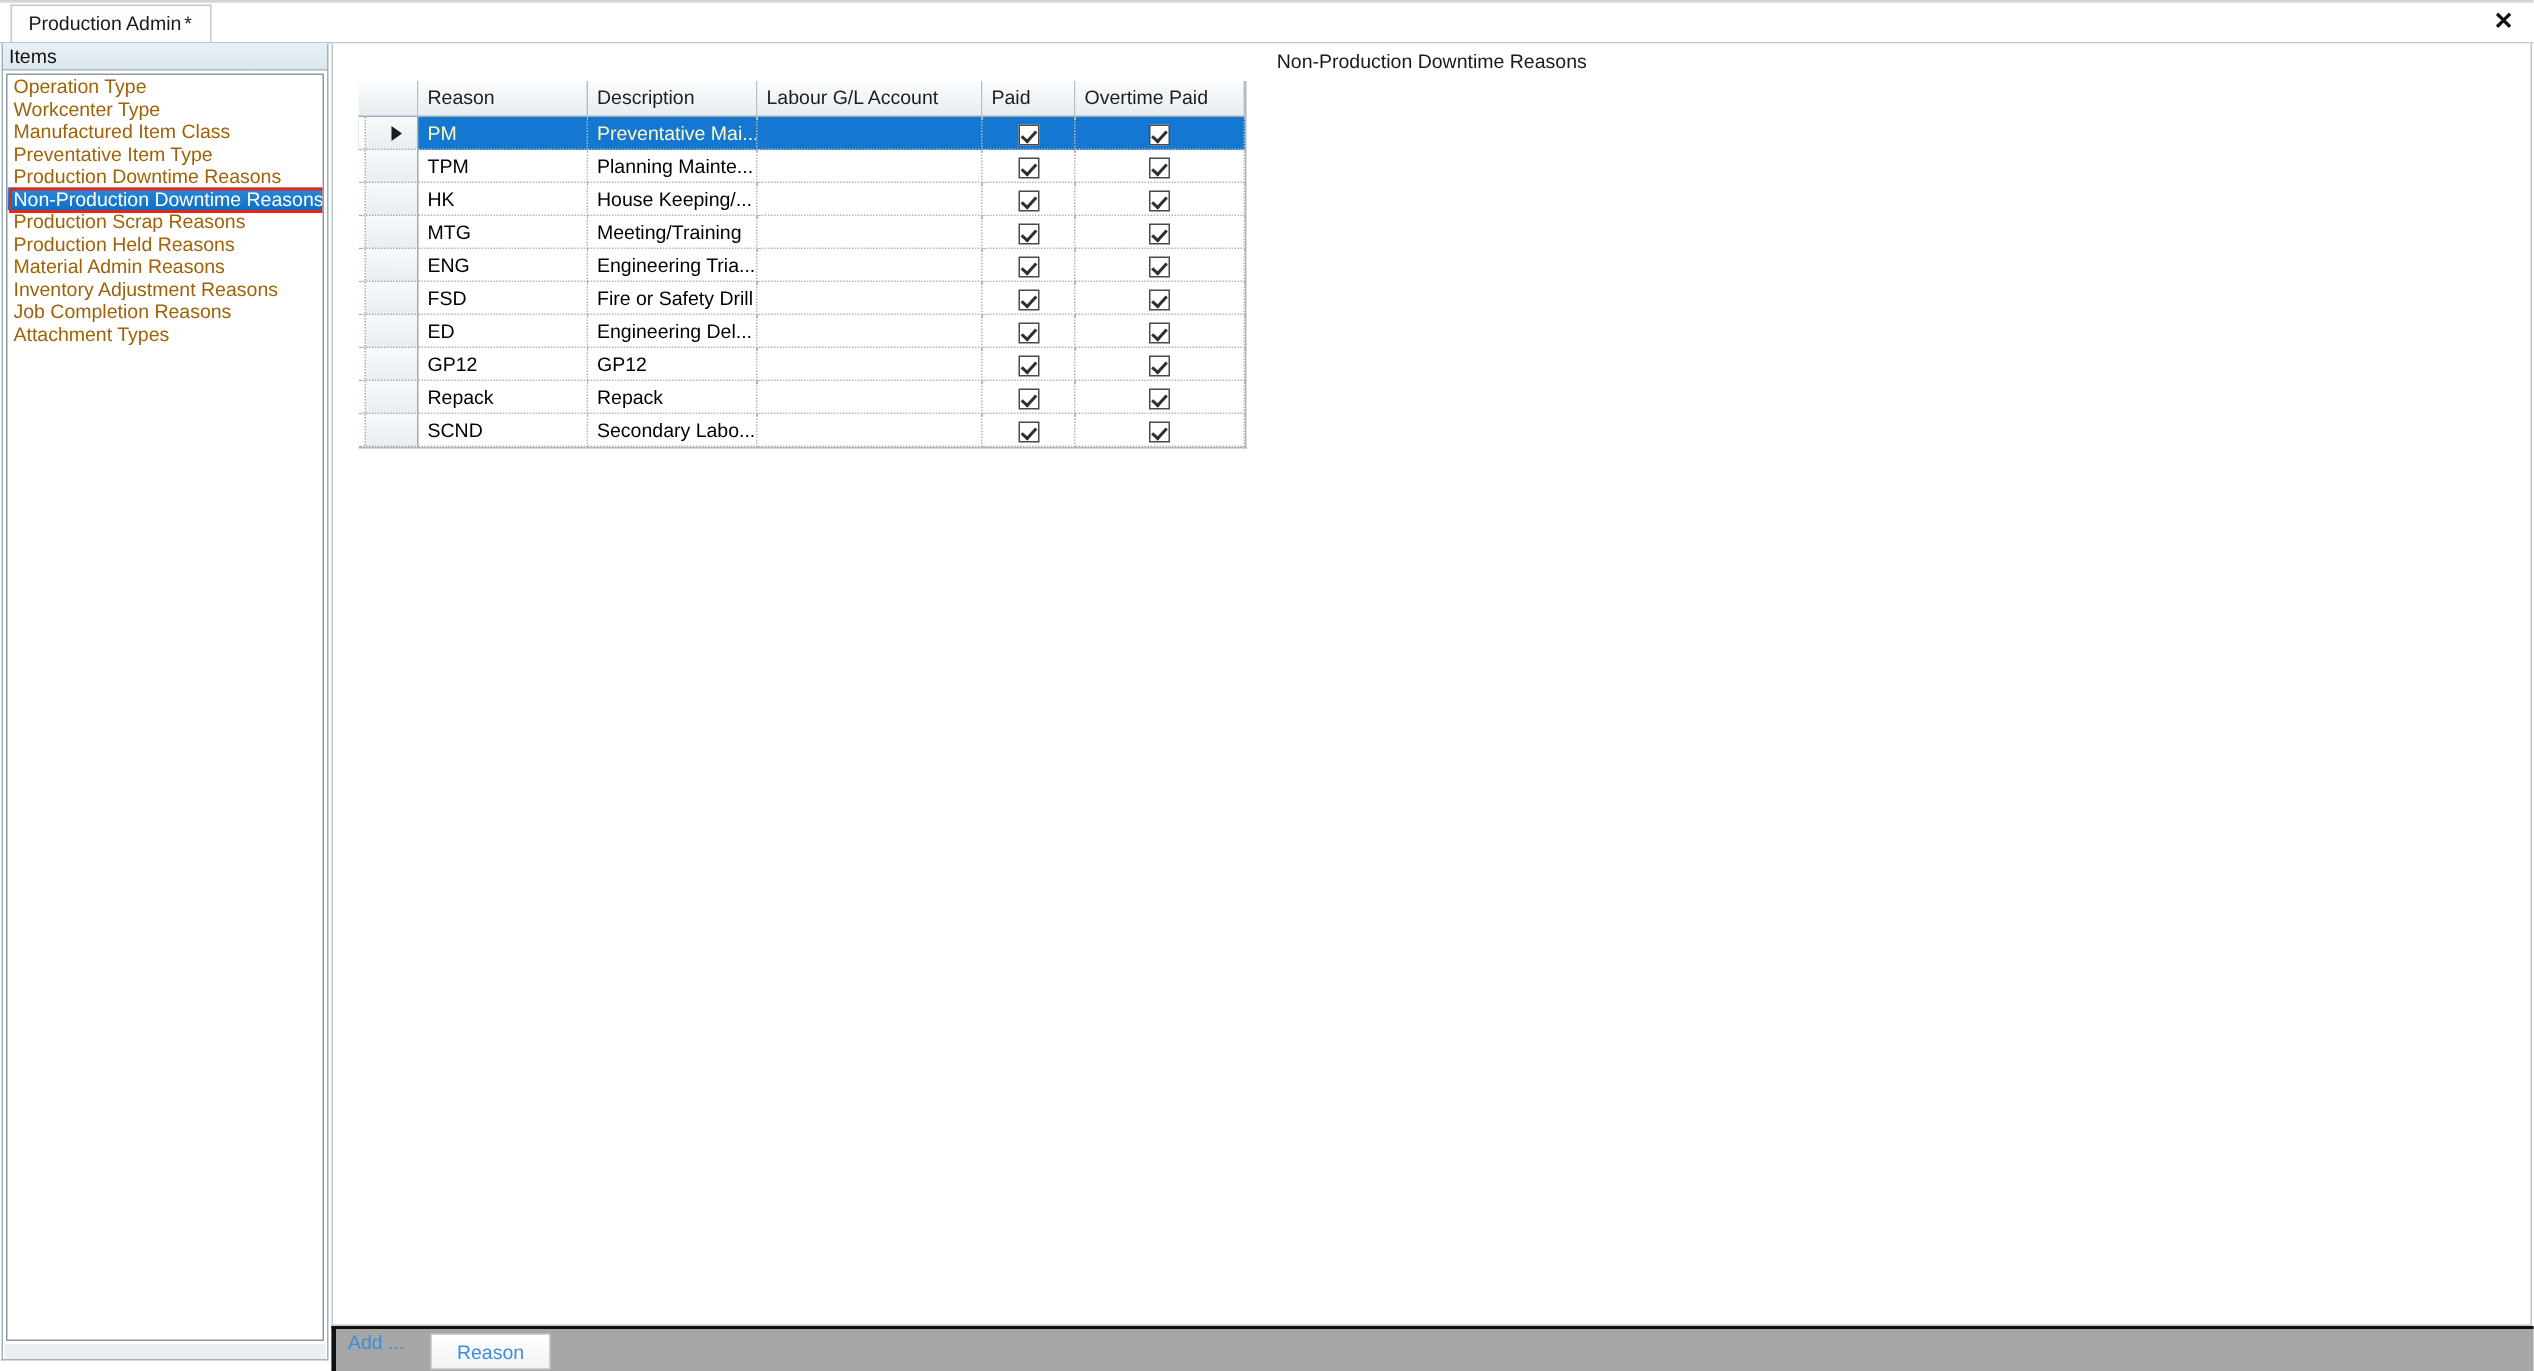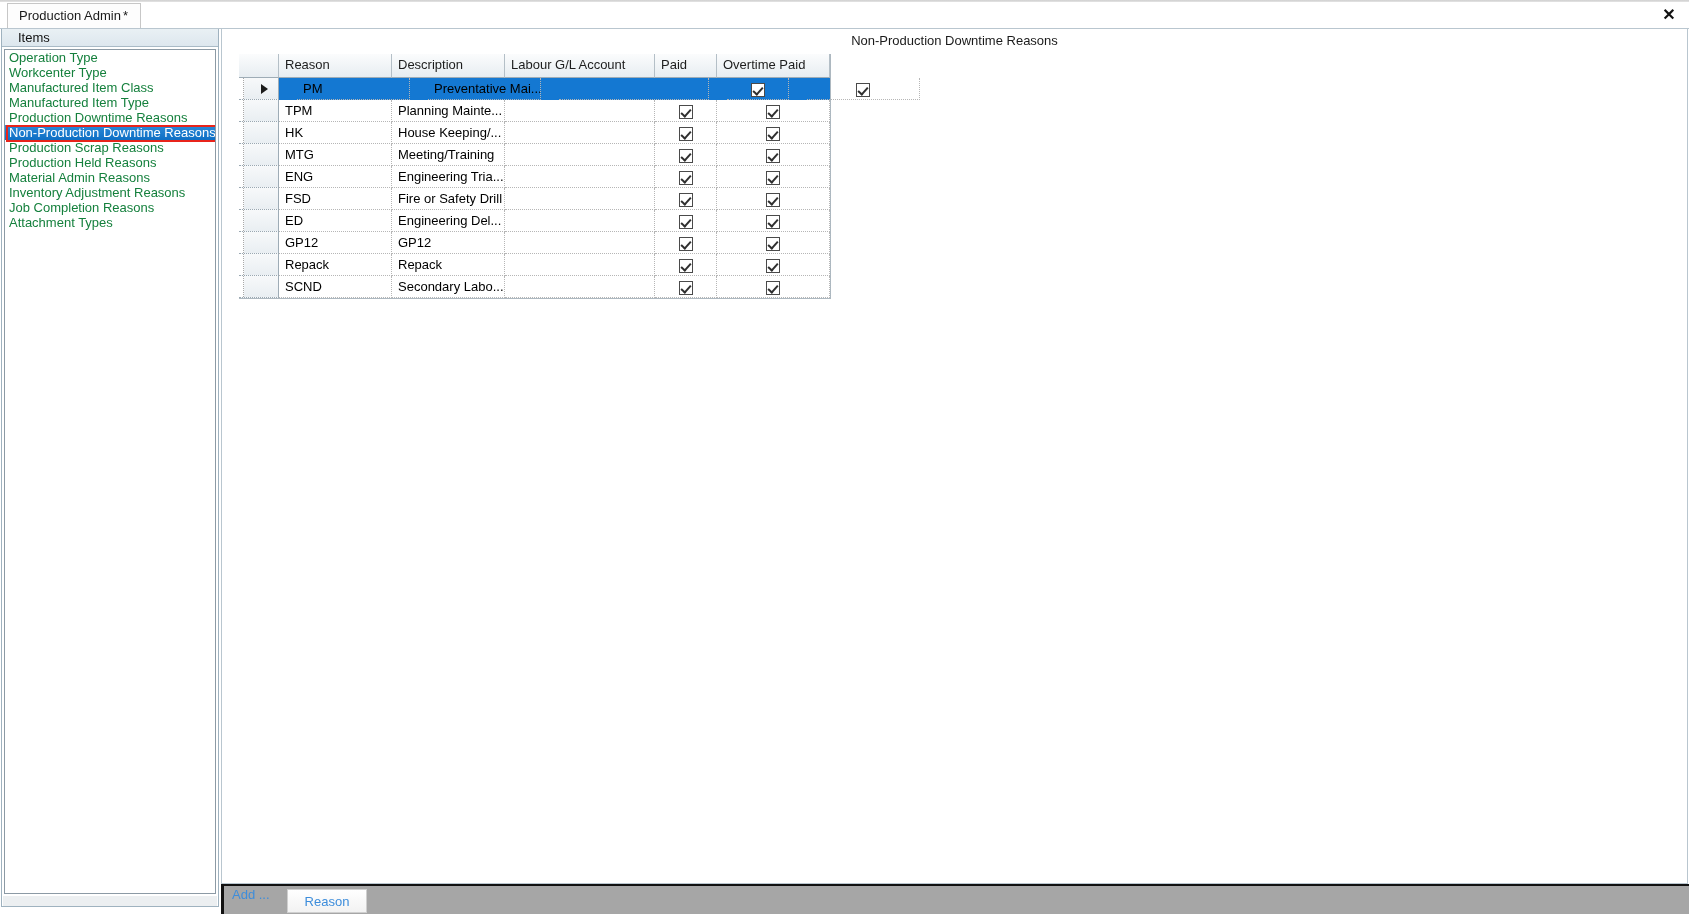--- a/index.html
+++ b/index.html
@@ -79,21 +79,21 @@
     height: 878px;
     box-sizing: border-box;
     background: #ffffff;
     border: 1px solid #9fb2bf;
     border-top: none;
   }
   #items-header {
     height: 18px;
     line-height: 17px;
     box-sizing: border-box;
-    padding-left: 16px;
+    padding-left: 4px;
     background: linear-gradient(#e9f0f4, #dde7ee);
     border-bottom: 1px solid #a9bac6;
     font-size: 13px;
     color: #111111;
     cursor: default;
   }
   #items-list {
     position: absolute;
     left: 2px;
     top: 20px;
@@ -102,21 +102,21 @@
     background: #ffffff;
     border: 1px solid #8c9aa5;
     box-sizing: border-box;
     overflow: hidden;
   }
   .item-row {
     height: 15px;
     line-height: 15px;
     padding-left: 4px;
     font-size: 13px;
-    color: #15803d;
+    color: #a16207;
     white-space: nowrap;
     cursor: default;
     position: relative;
   }
   .item-row.selected {
     background: linear-gradient(#2b8ad8, #0e6fc4);
     color: #ffffff;
   }
   #sel-marker {
     position: absolute;
@@ -199,21 +199,21 @@
     box-sizing: border-box;
     border-right: 1px dotted #b6b6b6;
     border-bottom: 1px dotted #b6b6b6;
     padding: 3px 0 0 6px;
     font-size: 13px;
     color: #000000;
     white-space: nowrap;
     overflow: hidden;
     cursor: default;
   }
-  .data-row.sel .cell { color: #000000; margin-left: 18px; }
+  .data-row.sel .cell { color: #fef9c3; }
   .cell.center { padding-left: 0; text-align: center; }
 
   
   .rowhdr {
     width: 40px;
     flex: 0 0 40px;
     box-sizing: border-box;
     border-right: 1px solid #9eacb6;
     border-bottom: 1px dotted #9aa8b2;
     background: linear-gradient(#f7f9fa, #e9eef2);
@@ -316,21 +316,21 @@
   </div>
   <div id="close-x">✕</div>
 </div>
 
 <div id="left-panel">
   <div id="items-header">Items</div>
   <div id="items-list">
       <div class="item-row"><span>Operation Type</span></div>
       <div class="item-row"><span>Workcenter Type</span></div>
       <div class="item-row"><span>Manufactured Item Class</span></div>
-      <div class="item-row"><span>Manufactured Item Type</span></div>
+      <div class="item-row"><span>Preventative Item Type</span></div>
       <div class="item-row"><span>Production Downtime Reasons</span></div>
       <div class="item-row selected"><span>Non-Production Downtime Reasons</span><div id="sel-marker"></div></div>
       <div class="item-row"><span>Production Scrap Reasons</span></div>
       <div class="item-row"><span>Production Held Reasons</span></div>
       <div class="item-row"><span>Material Admin Reasons</span></div>
       <div class="item-row"><span>Inventory Adjustment Reasons</span></div>
       <div class="item-row"><span>Job Completion Reasons</span></div>
       <div class="item-row"><span>Attachment Types</span></div>
     </div>
   <div id="left-panel-foot"></div>

